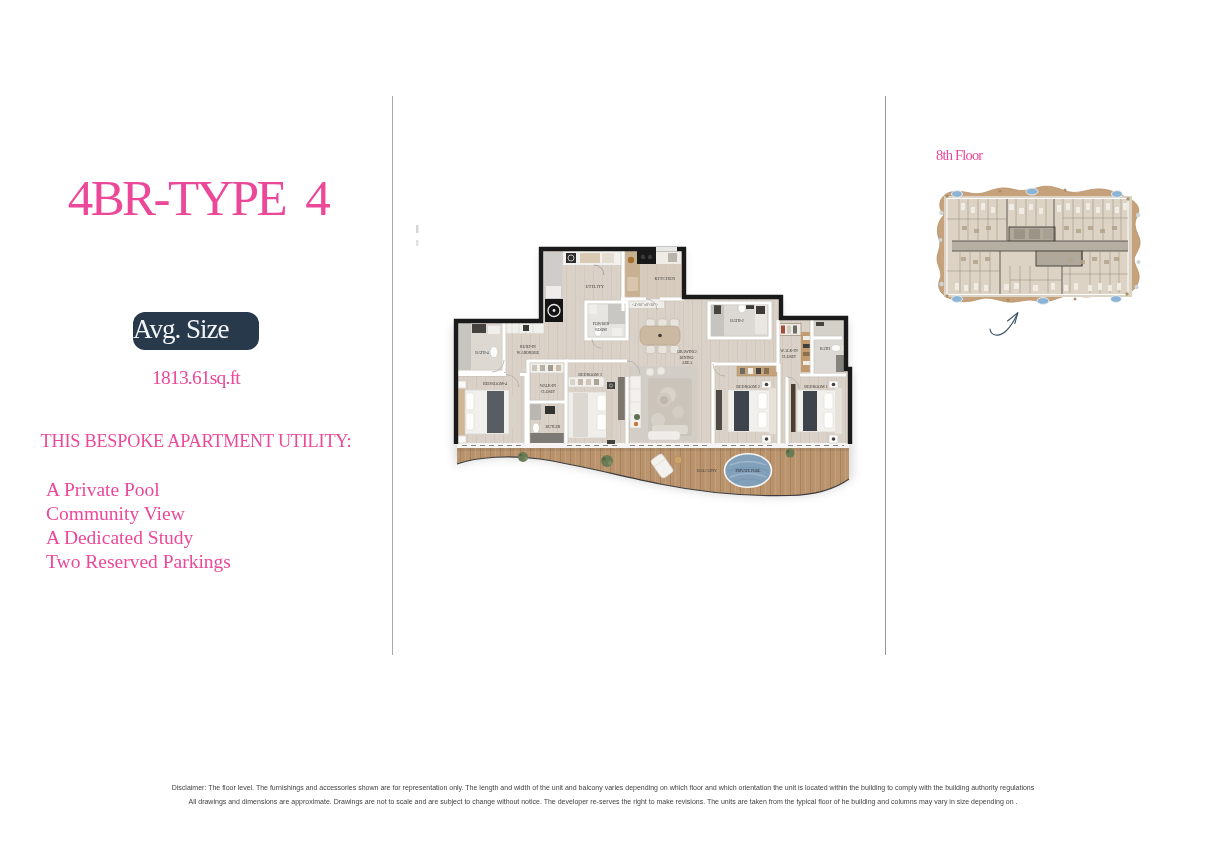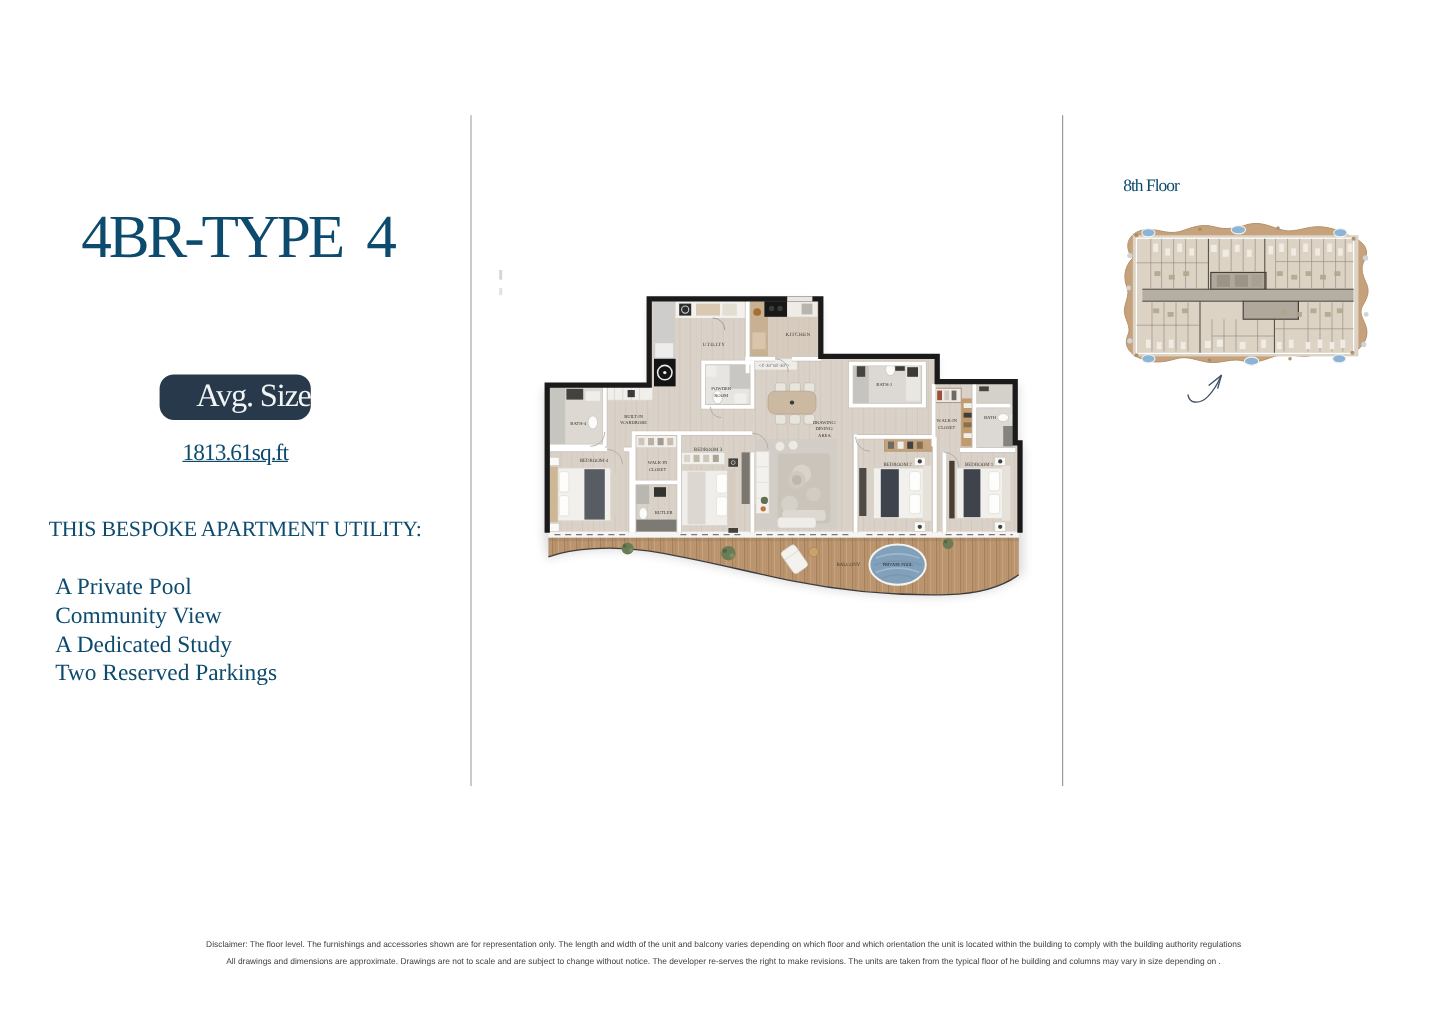--- a/index.html
+++ b/index.html
@@ -1,28 +1,28 @@
 <!DOCTYPE html>
 <html><head>
 <meta charset="utf-8">
 <style>
   html,body{margin:0;padding:0;}
   body{width:1206px;height:848px;background:#ffffff;position:relative;overflow:hidden;
        font-family:"Liberation Serif", serif;}
   .abs{position:absolute;}
-  .navy{color:#0c4a6e;}
+  .navy{color:#ec4899;}
 </style>
 </head>
 <body>
 
 <div class="abs navy" style="left:60px;top:172.5px;width:276px;text-align:center;font-size:51px;line-height:1;letter-spacing:-2.6px;font-family:Liberation Serif, serif;">4BR-TYPE&nbsp; 4</div>
 
-<div class="abs" style="left:133px;top:312px;width:126px;height:38px;background:#27394b;border-radius:12px;color:#f2f5f6;font-size:27px;line-height:34px;text-align:right;letter-spacing:-1px;">Avg. Size</div>
-
-<div class="abs navy" style="left:96px;top:366px;width:200px;text-align:center;font-size:19.5px;line-height:1.2;letter-spacing:-0.8px;text-decoration:underline;">1813.61sq.ft</div>
+<div class="abs" style="left:133px;top:312px;width:126px;height:38px;background:#27394b;border-radius:12px;color:#f2f5f6;font-size:27px;line-height:34px;text-align:left;letter-spacing:-1px;">Avg. Size</div>
+
+<div class="abs navy" style="left:96px;top:366px;width:200px;text-align:center;font-size:19.5px;line-height:1.2;letter-spacing:-0.8px;">1813.61sq.ft</div>
 
 <div class="abs navy" style="left:16px;top:431px;width:360px;text-align:center;font-size:18.2px;line-height:1.2;letter-spacing:-0.2px;">THIS BESPOKE APARTMENT UTILITY:</div>
 
 <div class="abs navy" style="left:46px;top:478px;width:300px;font-size:19.5px;line-height:24px;">A Private Pool<br>Community View<br>A Dedicated Study<br>Two Reserved Parkings</div>
 
 <div class="abs" style="left:391.5px;top:96px;width:1.5px;height:559px;background:#a9a9a9;"></div>
 
 <div class="abs" style="left:885px;top:96px;width:1.2px;height:559px;background:#999999;"></div>
 
 <div class="abs navy" style="left:936px;top:148px;font-size:14.5px;line-height:1.1;letter-spacing:-0.8px;">8th Floor</div>

